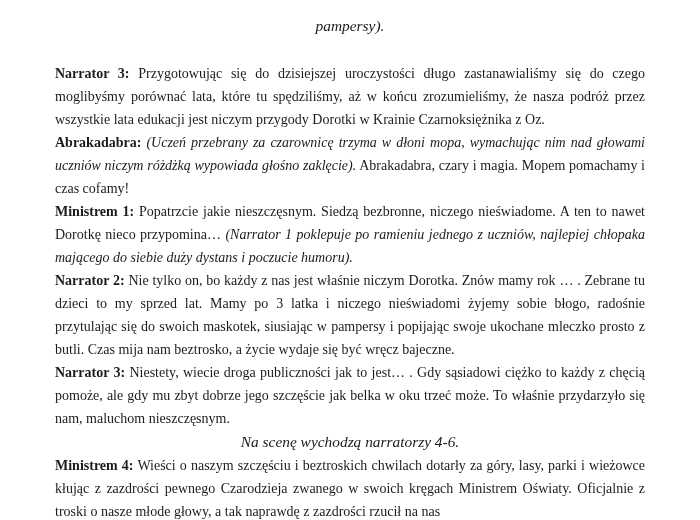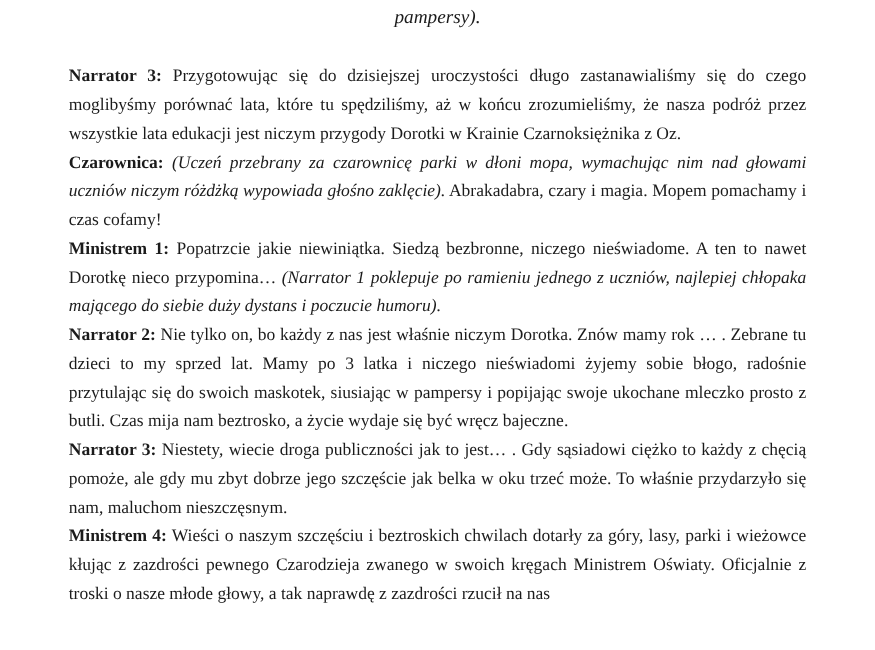--- a/index.html
+++ b/index.html
@@ -16,21 +16,21 @@
     color: #1b1b1b;
     -webkit-font-smoothing: antialiased;
   }
 
   .page {
     position: relative;
     width: 700px;
     height: 520px;
     background: #ffffff;
     box-sizing: border-box;
-    padding: 0 55px 0 55px;
+    padding: 12px 55px 0 55px;
     overflow: hidden;
   }
 
   .text-column {
     width: 590px;
     margin: 0;
     padding: 0;
   }
 
   
@@ -75,25 +75,26 @@
 
 <div class="page">
   <div class="text-column">
 
     <p class="para-centered stage top-fragment">pampersy).</p>
 
     <div class="gap-after-top"></div>
 
     <p class="para"><span class="speaker">Narrator 3:</span><span> Przygotowując się do dzisiejszej uroczystości długo zastanawialiśmy się do czego moglibyśmy porównać lata, które tu spędziliśmy, aż w końcu zrozumieliśmy, że nasza podróż przez wszystkie lata edukacji jest niczym przygody Dorotki w Krainie Czarnoksiężnika z Oz.</span></p>
 
-    <p class="para"><span class="speaker">Czarownica:</span><span class="stage"> (Uczeń przebrany za czarownicę parki w dłoni mopa, wymachując nim nad głowami uczniów niczym różdżką wypowiada głośno zaklęcie).</span><span> Abrakadabra, czary i magia. Mopem pomachamy i czas cofamy!</span></p>
+    <p class="para"><span class="speaker">Abrakadabra:</span><span class="stage"> (Uczeń przebrany za czarownicę trzyma w dłoni mopa, wymachując nim nad głowami uczniów niczym różdżką wypowiada głośno zaklęcie).</span><span> Abrakadabra, czary i magia. Mopem pomachamy i czas cofamy!</span></p>
 
-    <p class="para"><span class="speaker">Ministrem 1:</span><span> Popatrzcie jakie niewiniątka. Siedzą bezbronne, niczego nieświadome. A ten to nawet Dorotkę nieco przypomina… </span><span class="stage">(Narrator 1 poklepuje po ramieniu jednego z uczniów, najlepiej chłopaka mającego do siebie duży dystans i poczucie humoru).</span></p>
+    <p class="para"><span class="speaker">Ministrem 1:</span><span> Popatrzcie jakie nieszczęsnym. Siedzą bezbronne, niczego nieświadome. A ten to nawet Dorotkę nieco przypomina… </span><span class="stage">(Narrator 1 poklepuje po ramieniu jednego z uczniów, najlepiej chłopaka mającego do siebie duży dystans i poczucie humoru).</span></p>
 
     <p class="para"><span class="speaker">Narrator 2:</span><span> Nie tylko on, bo każdy z nas jest właśnie niczym Dorotka. Znów mamy rok … . Zebrane tu dzieci to my sprzed lat. Mamy po 3 latka i niczego nieświadomi żyjemy sobie błogo, radośnie przytulając się do swoich maskotek, siusiając w pampersy i popijając swoje ukochane mleczko prosto z butli. Czas mija nam beztrosko, a życie wydaje się być wręcz bajeczne.</span></p>
 
     <p class="para"><span class="speaker">Narrator 3:</span><span> Niestety, wiecie droga publiczności jak to jest… . Gdy sąsiadowi ciężko to każdy z chęcią pomoże, ale gdy mu zbyt dobrze jego szczęście jak belka w oku trzeć może. To właśnie przydarzyło się nam, maluchom nieszczęsnym.</span></p>
 
+    <p class="para-centered stage">Na scenę wychodzą narratorzy 4-6.</p>
 
     <p class="para"><span class="speaker">Ministrem 4:</span><span> Wieści o naszym szczęściu i beztroskich chwilach dotarły za góry, lasy, parki i wieżowce kłując z zazdrości pewnego Czarodzieja zwanego w swoich kręgach Ministrem Oświaty. Oficjalnie z troski o nasze młode głowy, a tak naprawdę z zazdrości rzucił na nas</span></p>
 
   </div>
 </div>
 
 </body></html>

